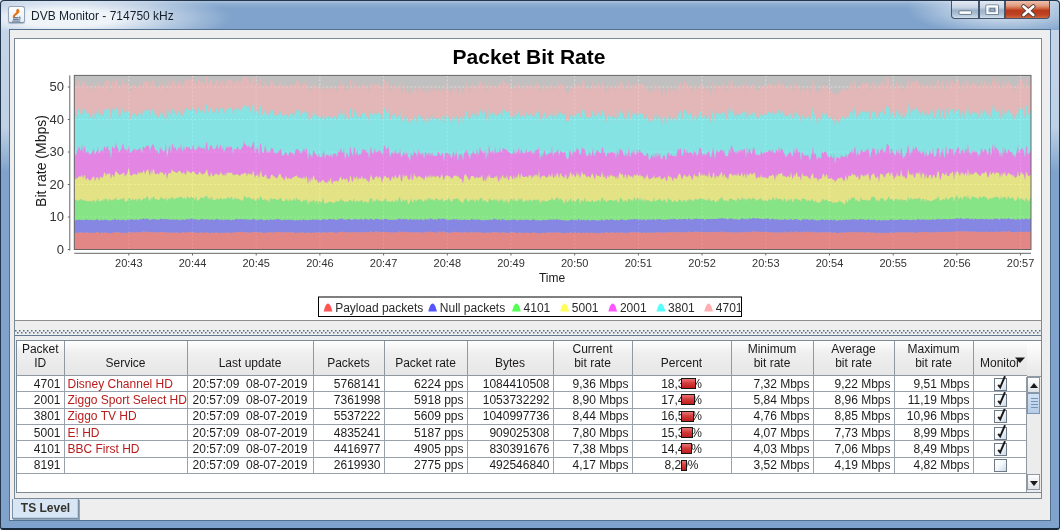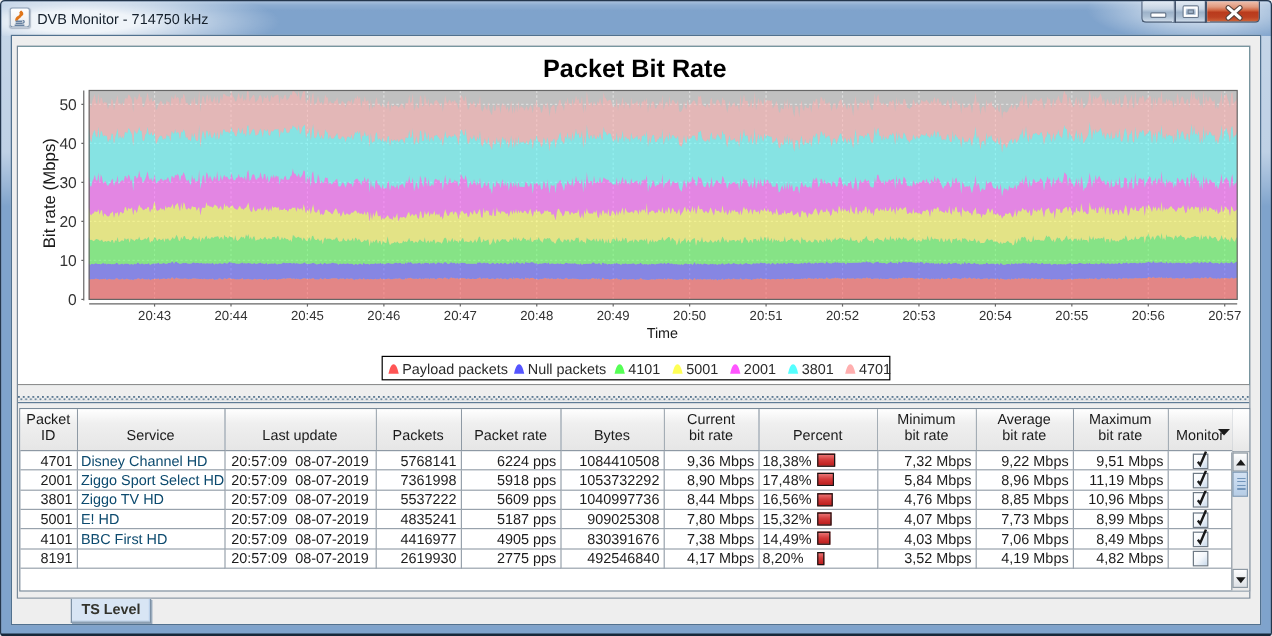--- a/index.html
+++ b/index.html
@@ -47,23 +47,23 @@
 
   
   #tbl { position:absolute; left:0; top:0; width:1010px; border-collapse:collapse; table-layout:fixed;
          font-size:12px; color:#1c1c1c; }
   #tbl th { font-weight:normal; background:linear-gradient(#ffffff 0%, #efefef 35%, #e6e6e6 100%);
      border-right:1px solid #8e99a4; border-bottom:1px solid #8e99a4; vertical-align:bottom;
      padding:1px 2px 5px 2px; height:35px; text-align:center; color:#1a1a1a; position:relative; }
   #tbl td { border-right:1px solid #98a2ac; border-bottom:1px solid #98a2ac;
      padding:0 3px; height:16.34px; white-space:nowrap; overflow:hidden; }
   #tbl td.r { text-align:right; }
-  #tbl td.red { color:#0c4a6e; }
+  #tbl td.red { color:#b91c1c; }
   #tbl td.c { text-align:center; }
-  .pctcell { position:relative; }
+  .pctcell { position:relative;text-align:center; }
   .pctbar { position:absolute; left:48px; top:2px; height:11px;
      background:linear-gradient(#ea7474 0%, #d43c3c 45%, #bd1d1d 100%); border:1px solid #151515; }
 
   .cb { display:inline-block; width:13px; height:13px; border:1px solid #6f7a85;
         background:linear-gradient(135deg,#ffffff 0%,#f4f7fb 50%,#c9daec 100%);
         position:relative; vertical-align:middle; }
   .cb svg { position:absolute; left:0; top:-4px; overflow:visible; }
 
   #vsb { position:absolute; right:0; top:36px; width:15px; height:115px; background:#ececec; border-left:1px solid #8e99a4; }
   .sbbtn { position:absolute; left:0; width:13px; height:16px;
@@ -75,21 +75,21 @@
   #sbdn .tri { top:6px; border-left:4.5px solid transparent; border-right:4.5px solid transparent; border-top:5px solid #1a1a1a; }
   #sbthumb { position:absolute; left:0; top:16px; width:13px; height:21px;
       background:linear-gradient(#d3e2f4,#b6cde6); border:1px solid #7a97b4; }
   #sbthumb:after { content:""; position:absolute; left:3px; top:4px; width:7px; height:11px;
       background:repeating-linear-gradient(#7295ba 0 1px, transparent 1px 3px); }
 
   
   #tabrow { position:absolute; left:10px; top:499px; width:1040px; height:21px; background:#eeeeee; }
   #tab-ts { position:absolute; left:2px; top:0px; width:67px; height:20px;
       background:#d8e5f4; border:1px solid #7d91a5; border-top:none;
-      box-shadow: inset -1px -1px 0 #b9cfe8, 1px 1px 0 #93a5b8; margin-left: 47px; }
+      box-shadow: inset -1px -1px 0 #b9cfe8, 1px 1px 0 #93a5b8; }
   #tab-ts span { display:block; text-align:center; margin-top:2px; font-weight:bold; font-size:12px; color:#33332c; }
 </style>
 </head>
 <body>
 <div id="frame"></div>
 <div class="sideglow" id="glowL"></div>
 <div class="sideglow" id="glowR"></div>
 <div id="titlebar"></div>
 <div id="innerline"></div>
 <div id="frame-outline"></div>

